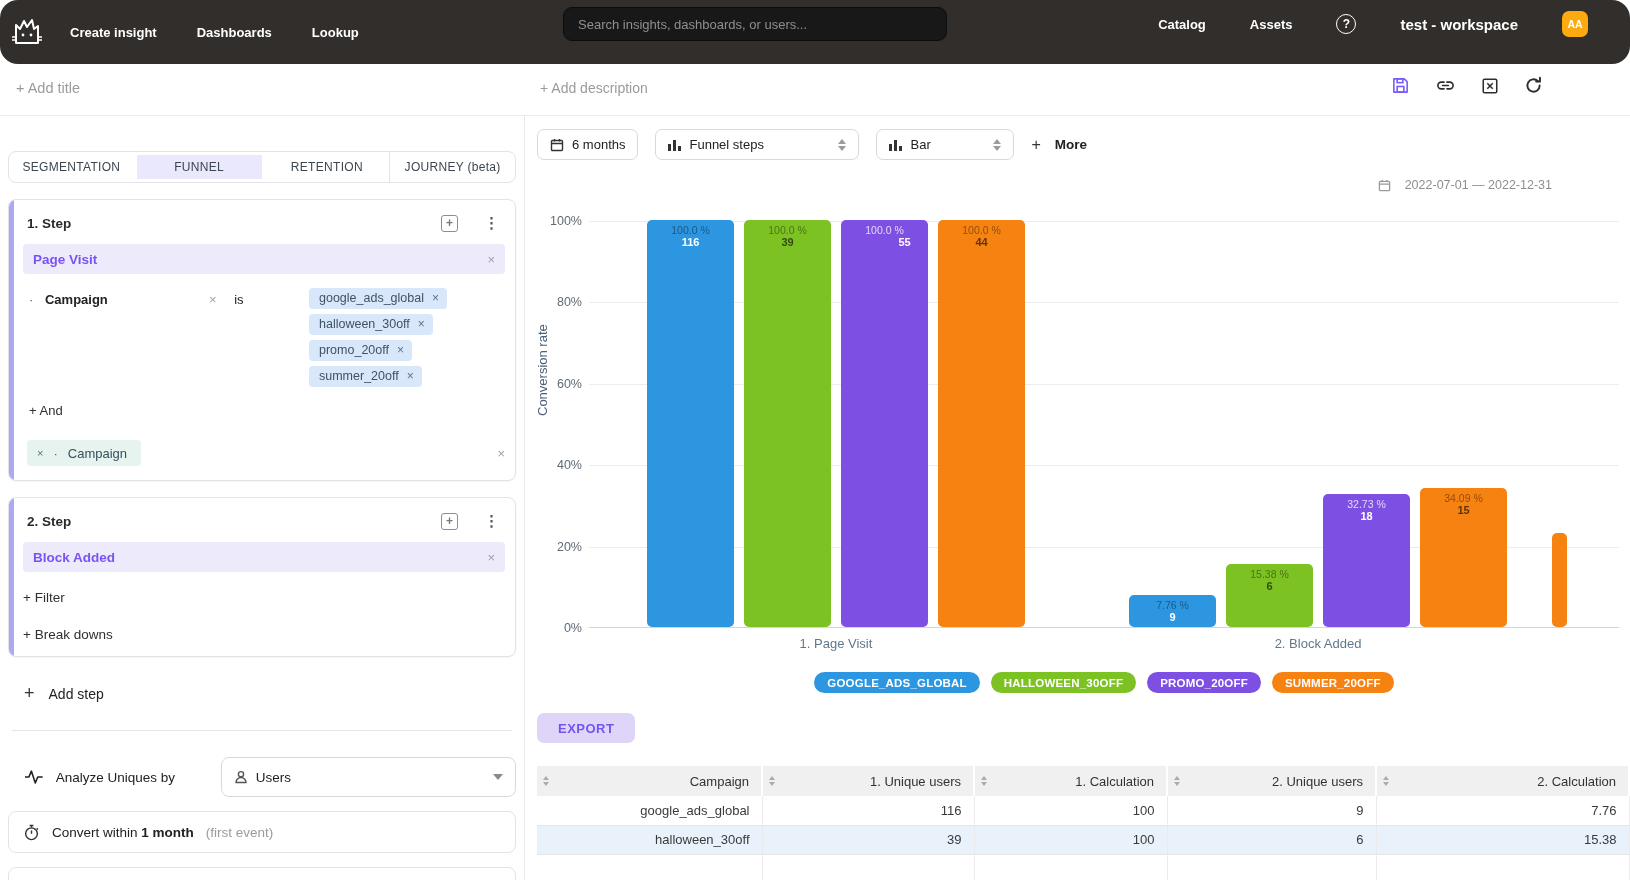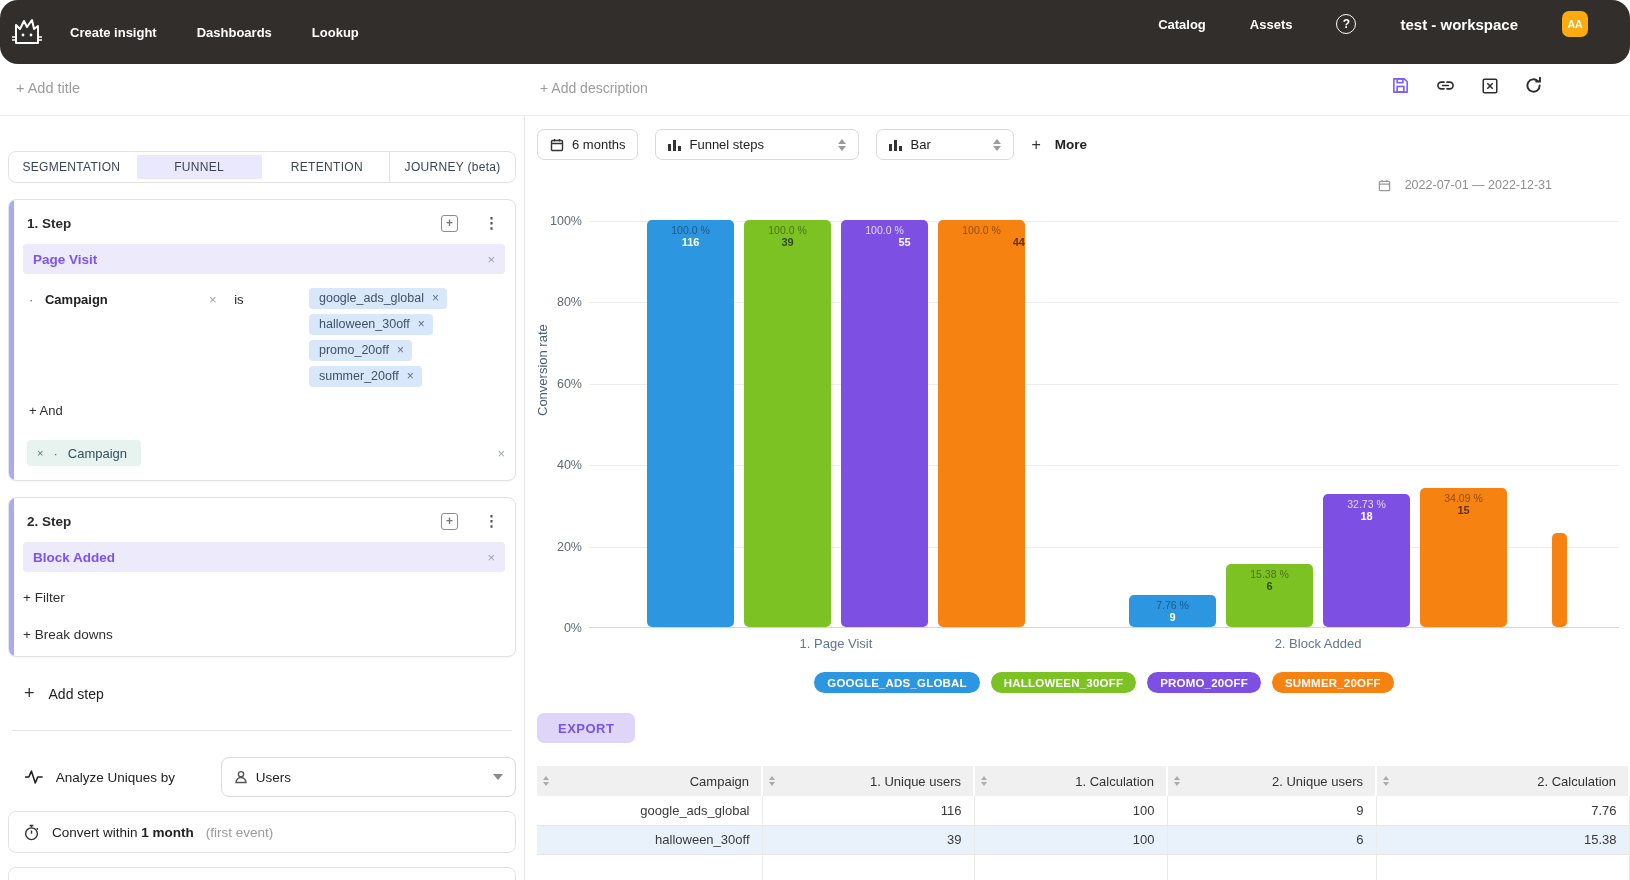--- a/index.html
+++ b/index.html
@@ -147,20 +147,23 @@
     <path d="M6 26 L6 8 L10 12 L14 4 L17 10 L22 3 L24 12 L28 9 L28 26 Z" fill="none" stroke="#fff" stroke-width="2" stroke-linejoin="round"></path>
     <circle cx="13" cy="18" r="1.4" fill="#fff"></circle>
       <circle cx="21" cy="18" r="1.4" fill="#fff"></circle>
     <path d="M2 20 h3 M2 23 h3 M29 20 h3 M29 23 h3" stroke="#fff" stroke-width="1.4"></path>
   </svg>
   <div class="nav-items" id="nav-items">
       <span class="nav-item">Create insight</span>
       <span class="nav-item">Dashboards</span>
       <span class="nav-item">Lookup</span>
     </div>
+  <div class="search-wrap">
+    <input class="search-input" placeholder="Search insights, dashboards, or users..." style="">
+  </div>
   <div class="nav-right">
     <span class="nav-item">Catalog</span>
     <span class="nav-item">Assets</span>
     <span class="help-circle">?</span>
     <span class="workspace">test - workspace</span>
     <span class="avatar">AA</span>
   </div>
 </div>
 
 <div class="subheader">
@@ -382,21 +385,21 @@
         </div>
         <div class="bar" style="left: 252px; height: 407px; background: rgb(125, 79, 227);">
           <div class="bar-lbls">
             <div class="bar-pct" style="color: rgba(255, 255, 255, 0.78);">100.0 %</div>
             <div class="bar-val" style="color: rgb(255, 255, 255); margin-left: 40px;">55</div>
           </div>
         </div>
         <div class="bar" style="left: 349px; height: 407px; background: rgb(246, 130, 18);">
           <div class="bar-lbls">
             <div class="bar-pct" style="color: rgba(0, 0, 0, 0.42);">100.0 %</div>
-            <div class="bar-val" style="color: rgba(0, 0, 0, 0.62); text-align: right;">44</div>
+            <div class="bar-val" style="color: rgba(0, 0, 0, 0.62);">44</div>
           </div>
         </div>
         <div class="bar" style="left: 540px; height: 31.5832px; background: rgb(45, 150, 224);">
           <div class="bar-lbls">
             <div class="bar-pct" style="color: rgba(0, 0, 0, 0.42);">7.76 %</div>
             <div class="bar-val" style="color: rgb(255, 255, 255);">9</div>
           </div>
         </div>
         <div class="bar" style="left: 637px; height: 62.5966px; background: rgb(125, 194, 35);">
           <div class="bar-lbls">

